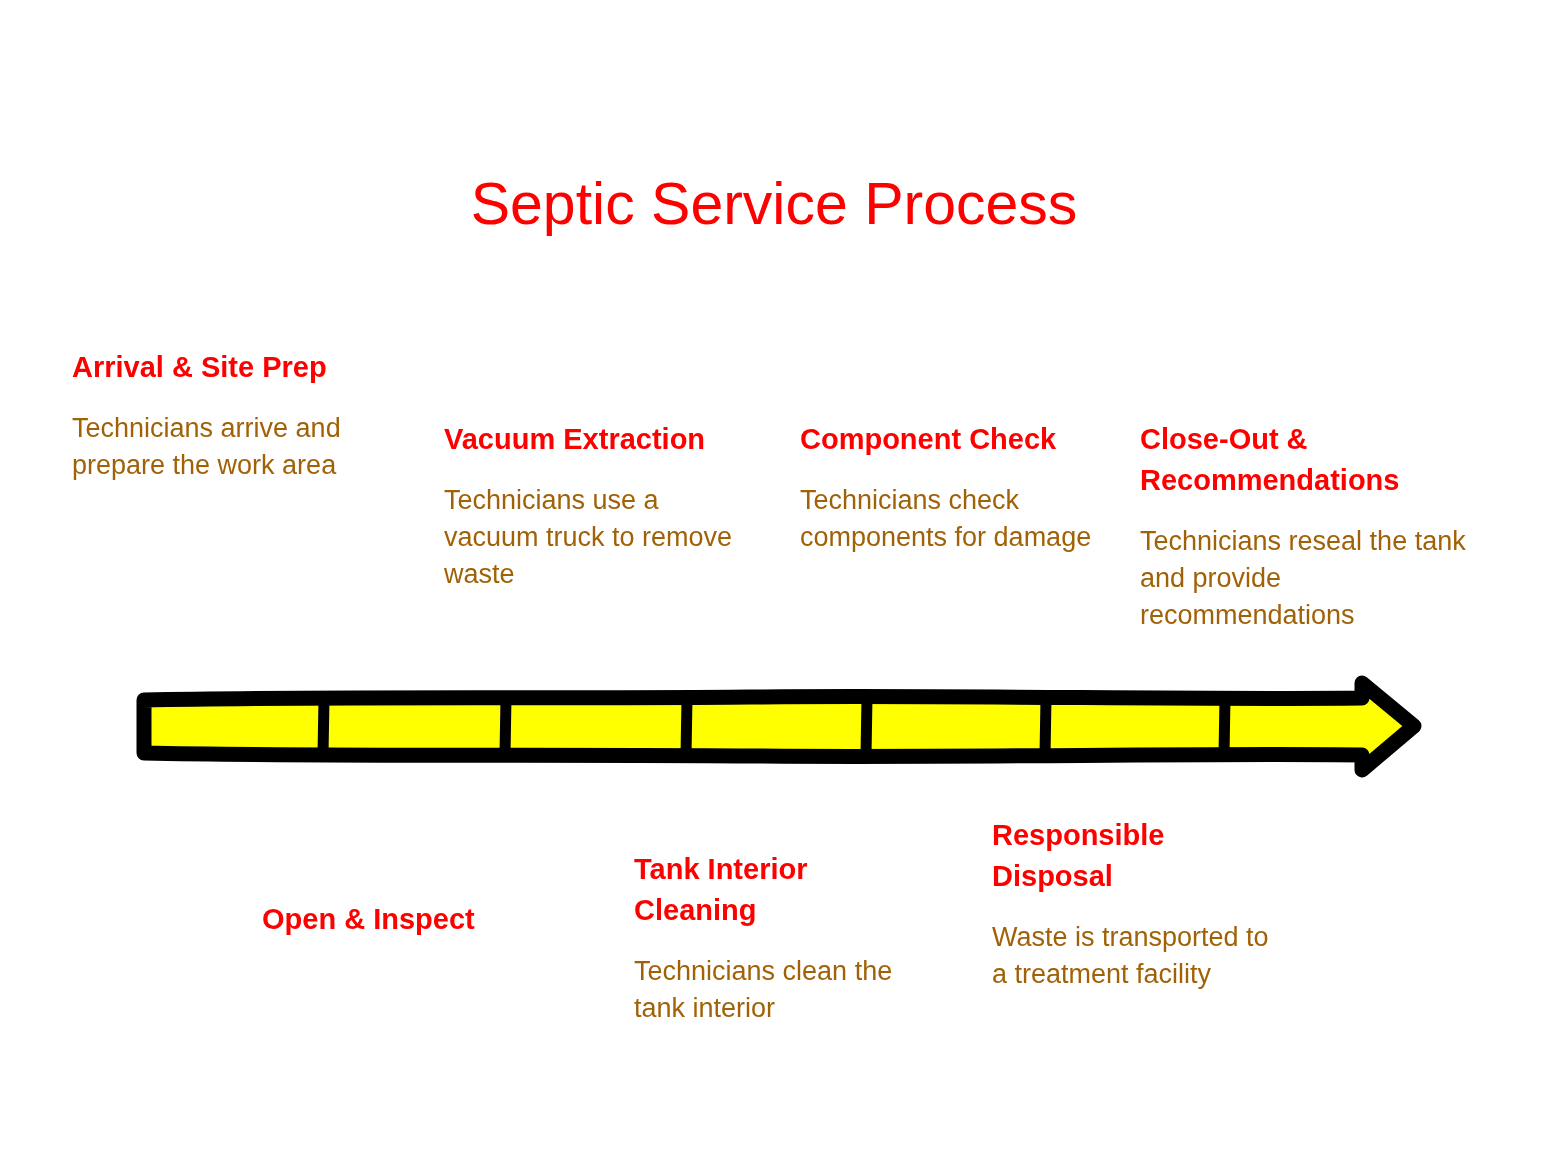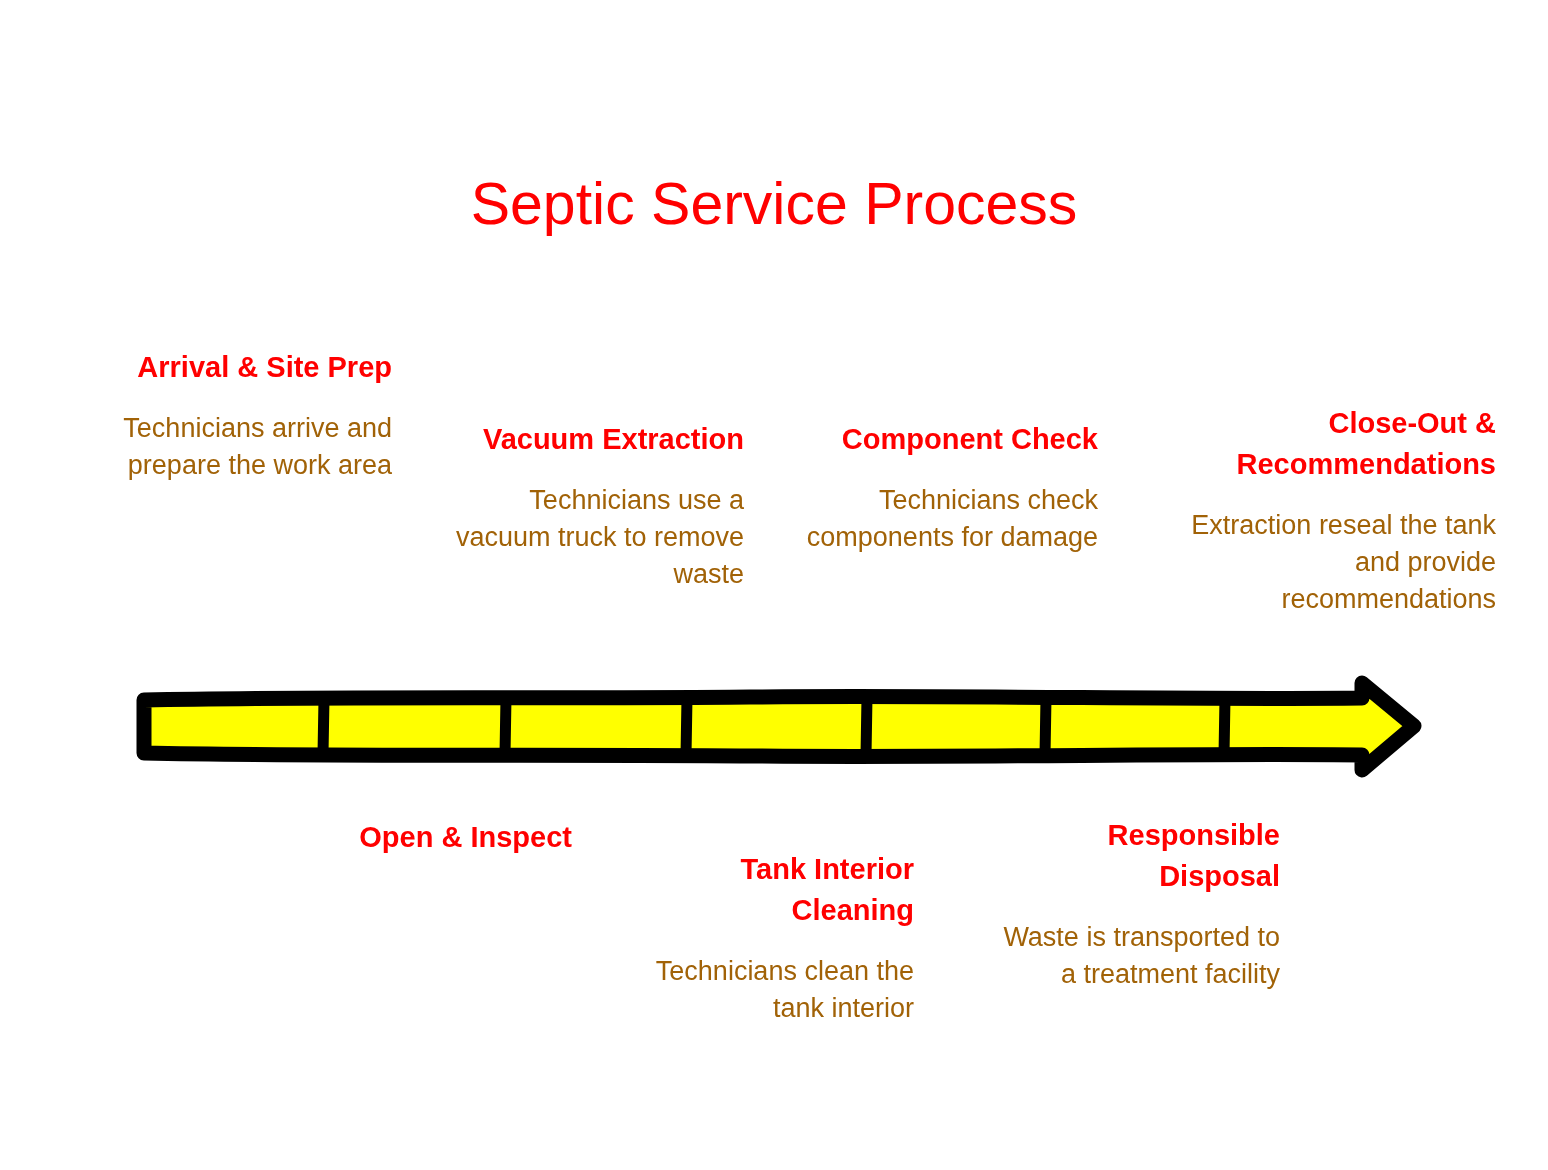--- a/index.html
+++ b/index.html
@@ -44,21 +44,21 @@
     position: absolute;
     left: 130px;
     top: 640px;
     width: 1300px;
     height: 115px;
   }
 
   
   .milestone {
     position: absolute;
-    text-align: right;
+    text-align: left;
   }
   .milestone-title {
     color: #ff0000;
     font-weight: bold;
     font-size: 29px;
     line-height: 1.42;
     margin: 0;
   }
   .milestone-desc {
     color: #a16207;
@@ -70,23 +70,23 @@
 
   
   .milestone.above .milestone-desc { margin-top: 22px; }
   
   .milestone.below .milestone-desc { margin-top: 22px; }
 
   
   .m0 { left: 72px;   top: 318px;  width: 320px; }
   .m1 { left: 444px;  top: 390px;  width: 300px; }
   .m2 { left: 800px;  top: 390px;  width: 298px; }
-  .m3 { left: 1140px; top: 374px;  width: 356px; }
+  .m3 { left: 1140px; top: 390px;  width: 356px; }
 
-  .m4 { left: 262px;  top: 788px;  width: 310px; }
+  .m4 { left: 262px;  top: 870px;  width: 310px; }
   .m5 { left: 634px;  top: 820px;  width: 280px; }
   .m6 { left: 992px;  top: 786px;  width: 288px; }
 </style>
 </head>
 <body>
 
 <div id="canvas">
 
   <div class="page-title">Septic Service Process</div>
 
@@ -123,21 +123,21 @@
     <div class="milestone-desc">Technicians use a vacuum truck to remove waste</div>
   </div>
 
   <div class="milestone above m2">
     <div class="milestone-title">Component Check</div>
     <div class="milestone-desc">Technicians check components for damage</div>
   </div>
 
   <div class="milestone above m3">
     <div class="milestone-title">Close-Out &amp; Recommendations</div>
-    <div class="milestone-desc">Extraction reseal the tank and provide recommendations</div>
+    <div class="milestone-desc">Technicians reseal the tank and provide recommendations</div>
   </div>
 
   <div class="milestone below m4">
     <div class="milestone-title">Open &amp; Inspect</div>
   </div>
 
   <div class="milestone below m6">
     <div class="milestone-title">Responsible Disposal</div>
     <div class="milestone-desc">Waste is transported to a treatment facility</div>
   </div>

